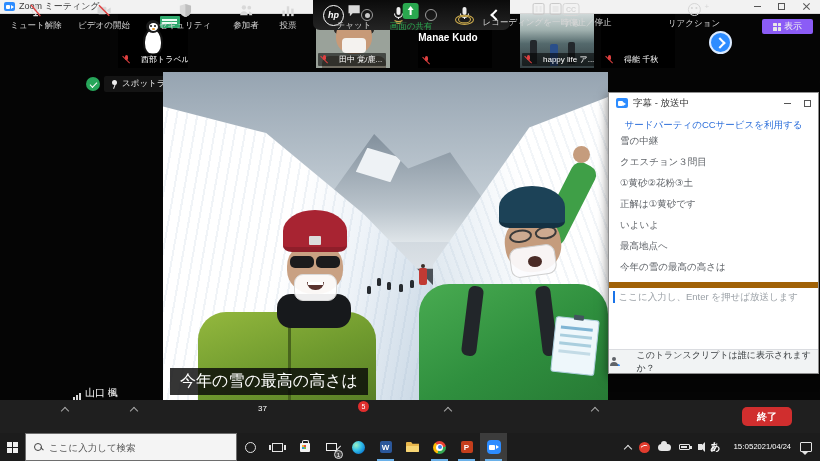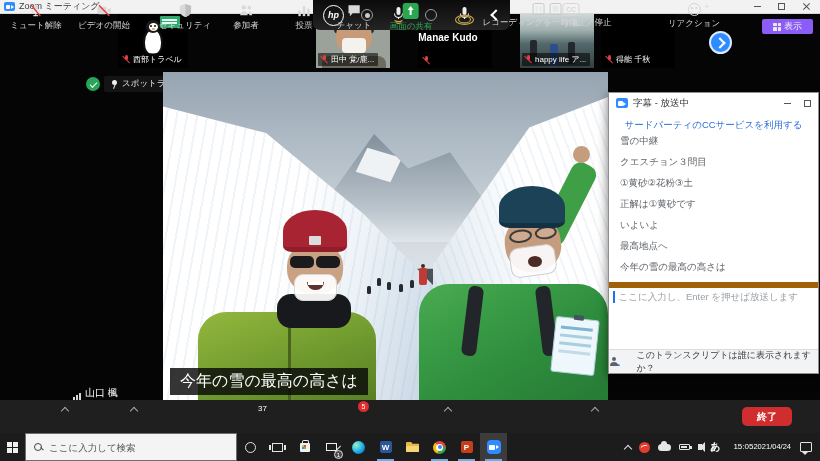--- a/index.html
+++ b/index.html
@@ -16,21 +16,21 @@
   .apptitle{font-size:9px;color:#3a3a3a}
   .wctrls{margin-left:auto;display:flex;gap:17px;align-items:center;padding-right:6px}
   .wmin{width:7px;height:1px;background:#555}
   .wmax{width:7px;height:7px;border:1px solid #555}
   .wclose{width:8px;height:8px;position:relative}
   .wclose::before,.wclose::after{content:"";position:absolute;left:0;top:3.5px;width:9px;height:1px;background:#555}
   .wclose::before{transform:rotate(45deg)}.wclose::after{transform:rotate(-45deg)}
 
   
   .tile{top:14px;height:54px;background:#000;overflow:hidden}
-  .tlabel{position:absolute;left:2px;bottom:2px;display:flex;align-items:center;gap:3px;background:rgba(0,0,0,.55);padding:1px 4px 1px 2px;border-radius:1px;color:#fff;font-size:8px;white-space:nowrap}
+  .tlabel{position:absolute;left:2px;bottom:2px;display:flex;align-items:center;gap:11px;background:rgba(0,0,0,.55);padding:1px 4px 1px 2px;border-radius:1px;color:#fff;font-size:8px;white-space:nowrap}
   .micoff{width:8px;height:9px;position:relative;flex:0 0 auto}
   .micoff::before{content:"";position:absolute;left:2.5px;top:0;width:3px;height:5px;background:#e04040;border-radius:1.5px;box-shadow:0 5.5px 0 -2px #e04040}
   .micoff::after{content:"";position:absolute;left:-1px;top:4px;width:10px;height:1.4px;background:#e04040;transform:rotate(45deg)}
   
   .penguin{position:absolute;left:22px;top:6px;width:26px;height:38px}
   .pg-body{position:absolute;left:3px;top:8px;width:20px;height:28px;background:#fff;border:2px solid #111;border-radius:50% 50% 45% 45%}
   .pg-head{position:absolute;left:6px;top:0;width:14px;height:13px;background:#1a1a1a;border-radius:50%}
   .pg-face{position:absolute;left:8.5px;top:3px;width:9px;height:8px;background:#fff;border-radius:50%}
   .pg-eye1,.pg-eye2{position:absolute;width:2px;height:2px;background:#111;border-radius:50%;top:5px}
   .pg-eye1{left:10px}.pg-eye2{left:14px}
@@ -469,21 +469,21 @@
     <svg width="16" height="15" viewBox="0 0 16 16">
       <circle cx="5.5" cy="4.8" r="2.3" fill="#d9d9d9"></circle>
       <path d="M1.5 13c0-2.6 1.9-4.2 4-4.2s4 1.6 4 4.2z" fill="#d9d9d9"></path>
       <circle cx="11.2" cy="5" r="2" fill="#d9d9d9"></circle>
       <path d="M10.8 9c2 .1 3.6 1.6 3.6 4h-3.2" fill="#d9d9d9"></path>
     </svg>
     <span>参加者</span>
   </div>
   <span class="count37">37</span>
 
-  <div class="tbtn" style="left:304px">
+  <div class="tbtn" style="left:288px">
     <svg width="15" height="15" viewBox="0 0 16 16">
       <rect x="2" y="8" width="2.6" height="6" fill="#d9d9d9"></rect>
       <rect x="6.7" y="3.5" width="2.6" height="10.5" fill="#d9d9d9"></rect>
       <rect x="11.4" y="6" width="2.6" height="8" fill="#d9d9d9"></rect>
     </svg>
     <span>投票</span>
   </div>
 
   <div class="tbtn" style="left:354px">
     <svg width="15" height="15" viewBox="0 0 16 16">

